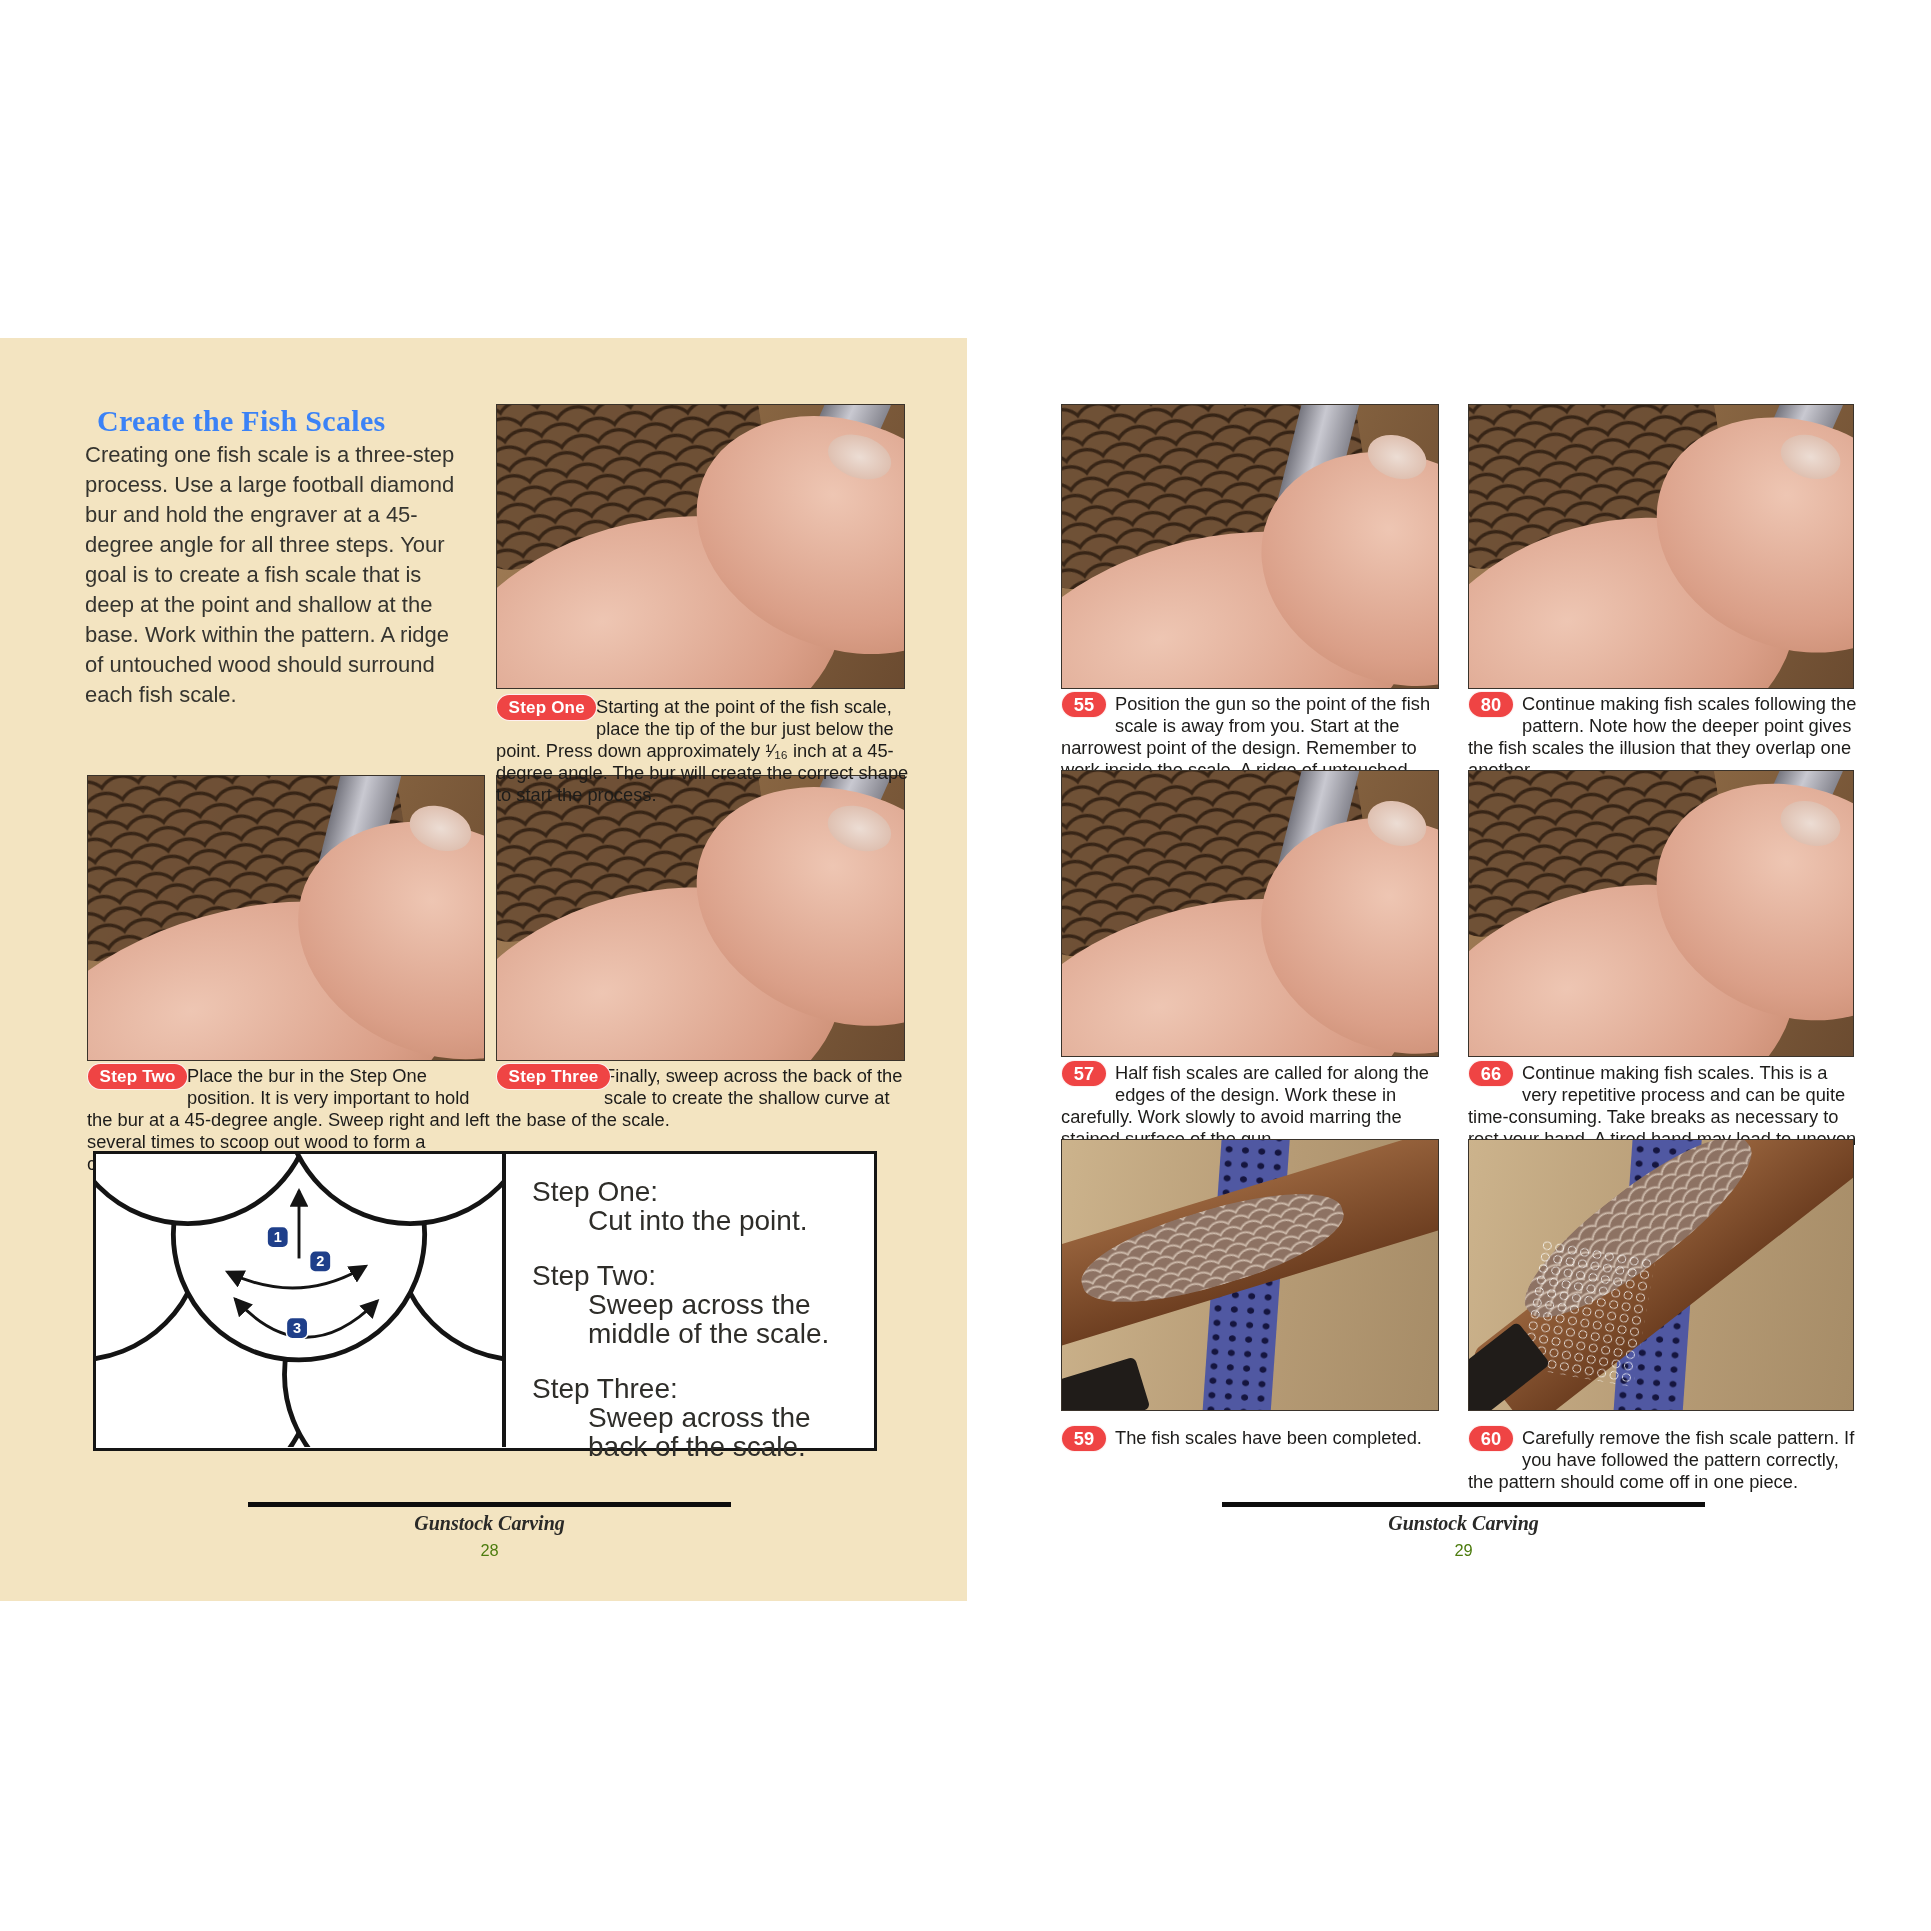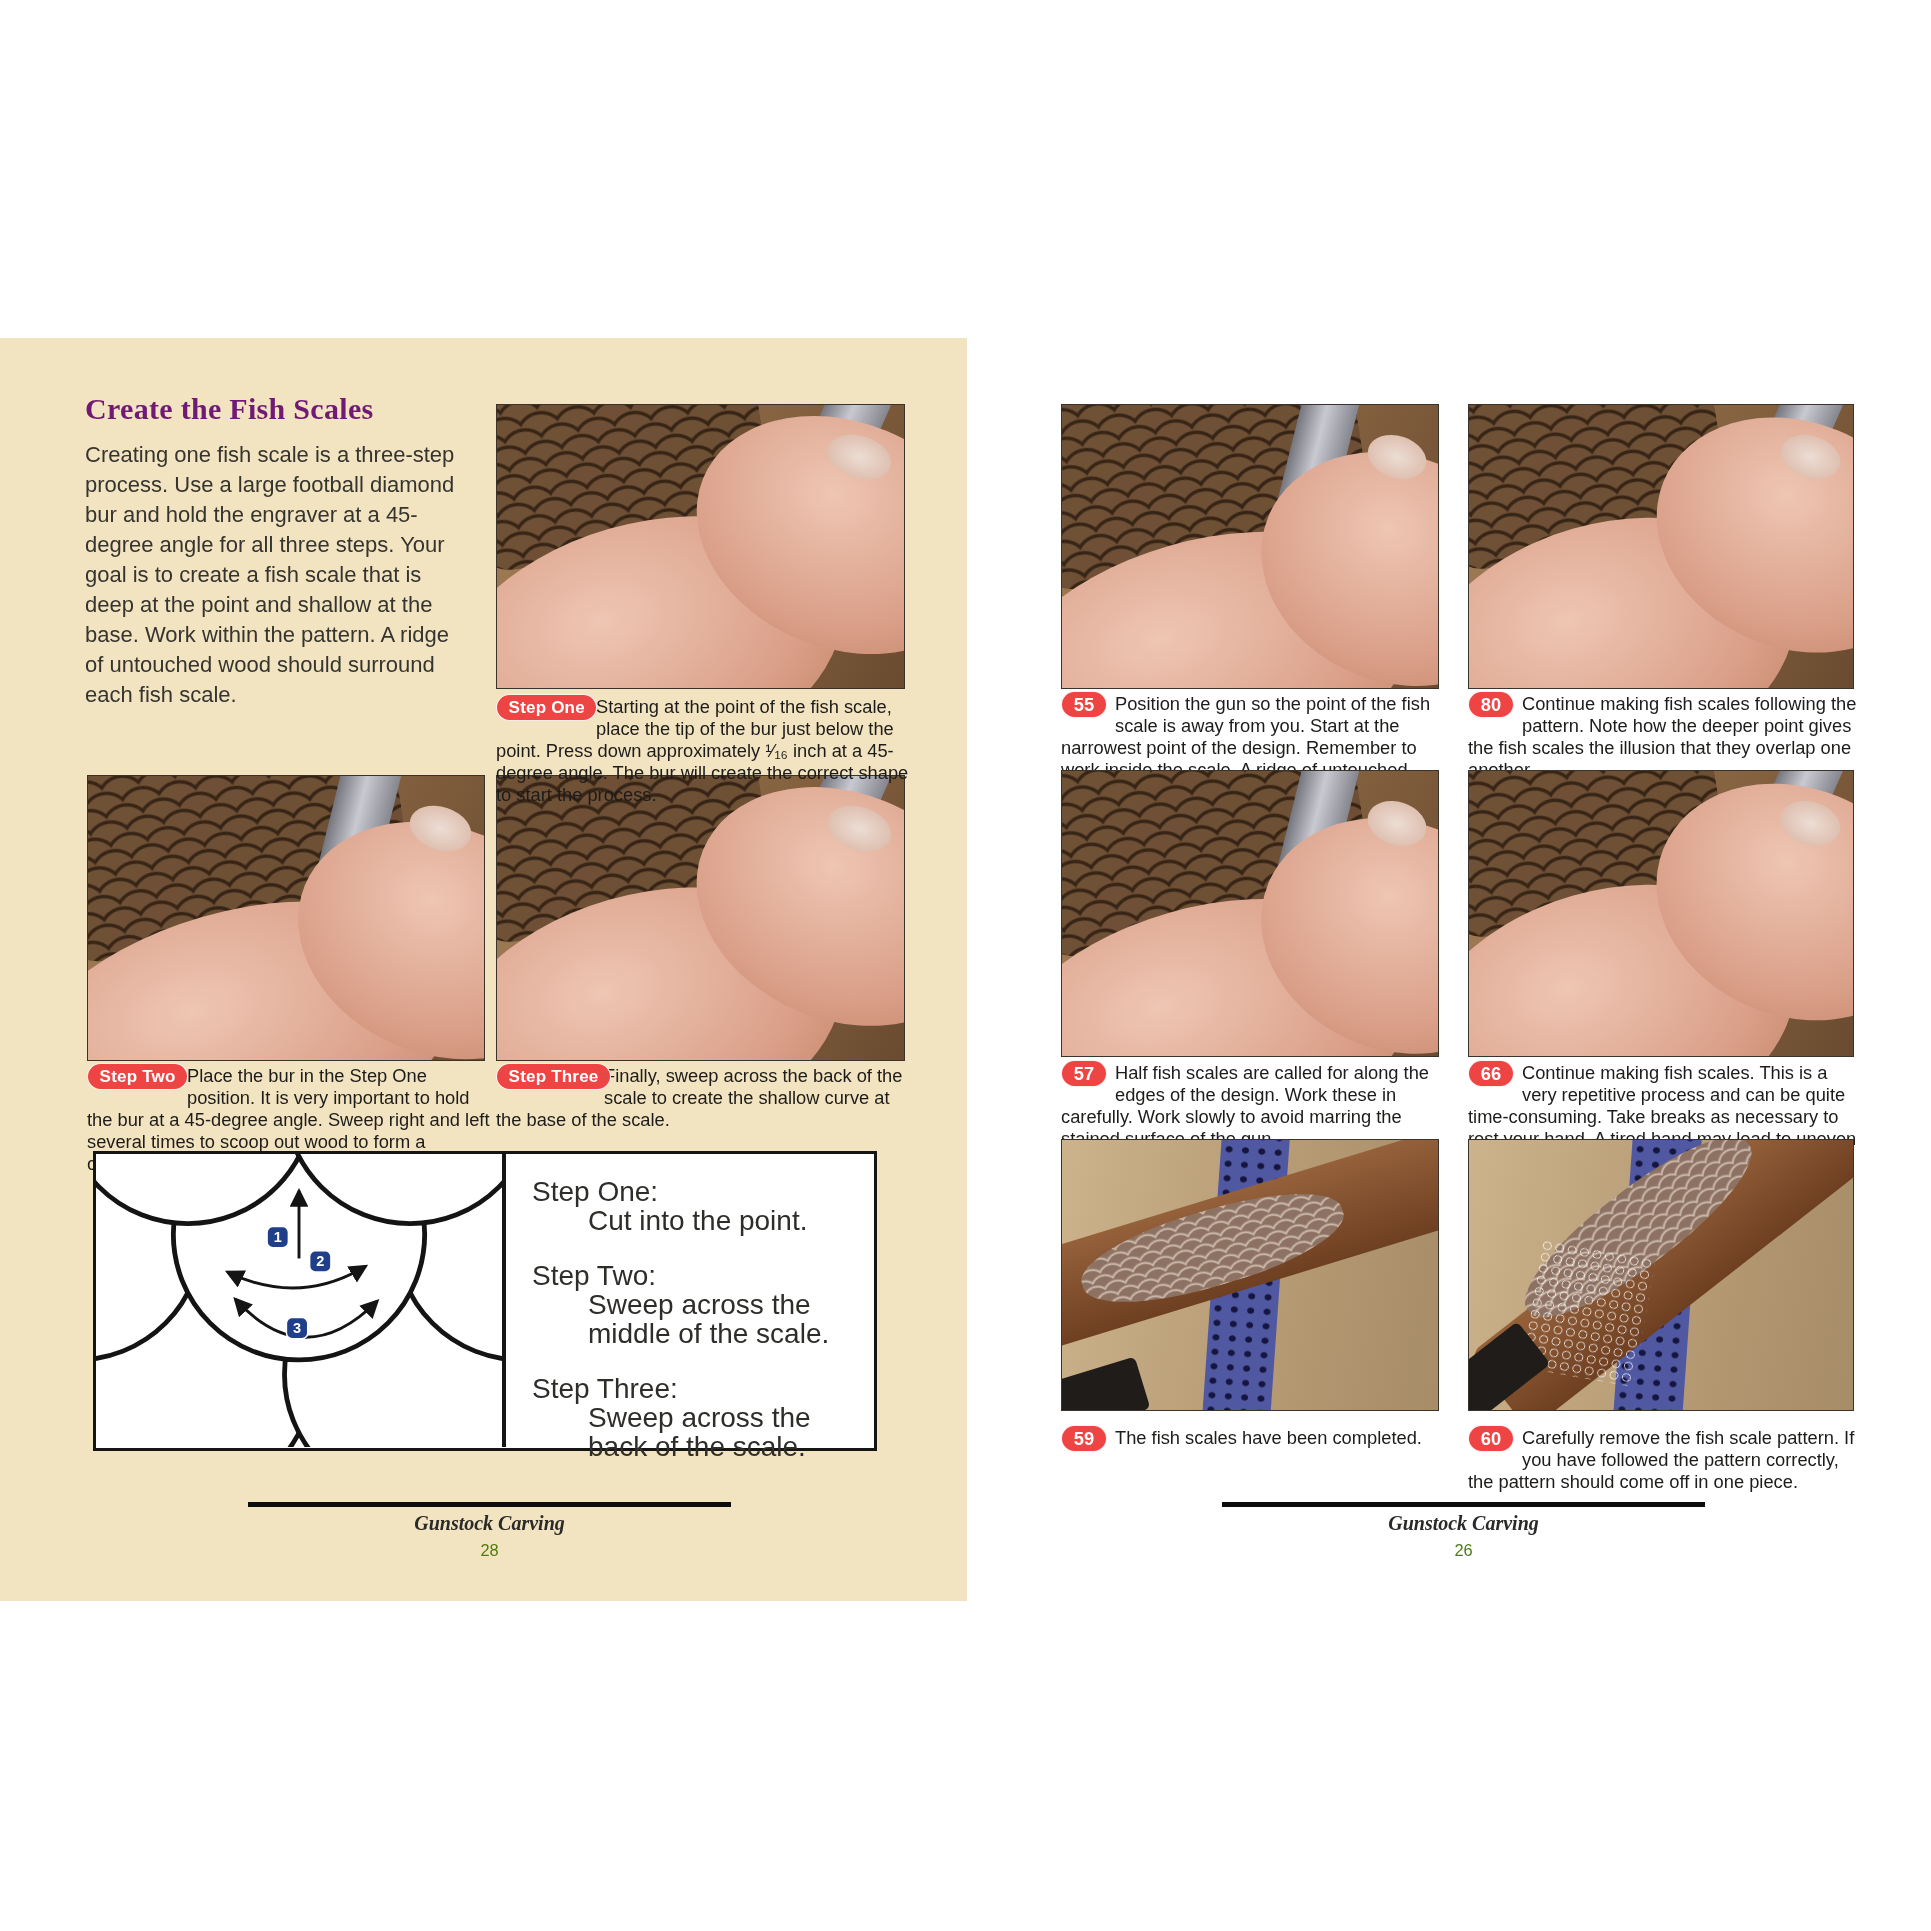--- a/index.html
+++ b/index.html
@@ -1,22 +1,22 @@
 <!DOCTYPE html>
 <html><head>
 <meta charset="utf-8">
 <style>
   html,body{margin:0;padding:0;background:#fff;}
   .canvas{position:relative;width:1931px;height:1931px;background:#ffffff;overflow:hidden;
           font-family:"Liberation Sans",sans-serif;color:#2e2d29;}
   .cream{position:absolute;left:0;top:338px;width:967px;height:1263px;background:#f3e4c1;}
 
   
-  .heading{position:absolute;left:85px;top:390px;width:483px;margin:0;
-           font:bold 30px/37px "Liberation Serif",serif;color:#701a75;letter-spacing:0.3px;}
+  .heading{position:absolute;left:85px;top:390px;width:483px;margin:12px;
+           font:bold 30px/37px "Liberation Serif",serif;color:#3b82f6;letter-spacing:0.3px;}
   .intro{position:absolute;left:85px;top:440px;width:384px;margin:0;
          font-size:22px;line-height:30px;color:#35342f;}
   .cap{position:absolute;font-size:18.3px;line-height:22px;color:#1d1c1a;}
   .cap .spacer{float:left;height:44px;}
   .cap.numcap .spacer{width:54px;}
   .cap.stepcap .spacer{width:100px;}
   .pill{position:absolute;left:0;top:-1.9px;box-sizing:border-box;height:27px;border-radius:14.5px;
         background:#ef4444;border:1.9px solid rgba(255,255,255,.92);color:#ffffff;
         display:flex;align-items:center;justify-content:center;font-weight:bold;}
   .numpill{width:46px;font-size:18.3px;}
@@ -280,17 +280,17 @@
 
   <figcaption class="cap numcap" style="left:1468px;top:1427px;width:398px;">
     <span class="spacer"></span>
     <span class="pill numpill">60</span>
     <span>Carefully remove the fish scale pattern. If you have followed the pattern correctly, the pattern should come off in one piece.</span>
   </figcaption>
 
   <div class="footer" style="left:1222px;top:1502px;">
     <div class="rule"></div>
     <div class="ftitle">Gunstock Carving</div>
-    <div class="fpage">26</div>
+    <div class="fpage">29</div>
   </div>
 
 </div>
 
 
 </body></html>

